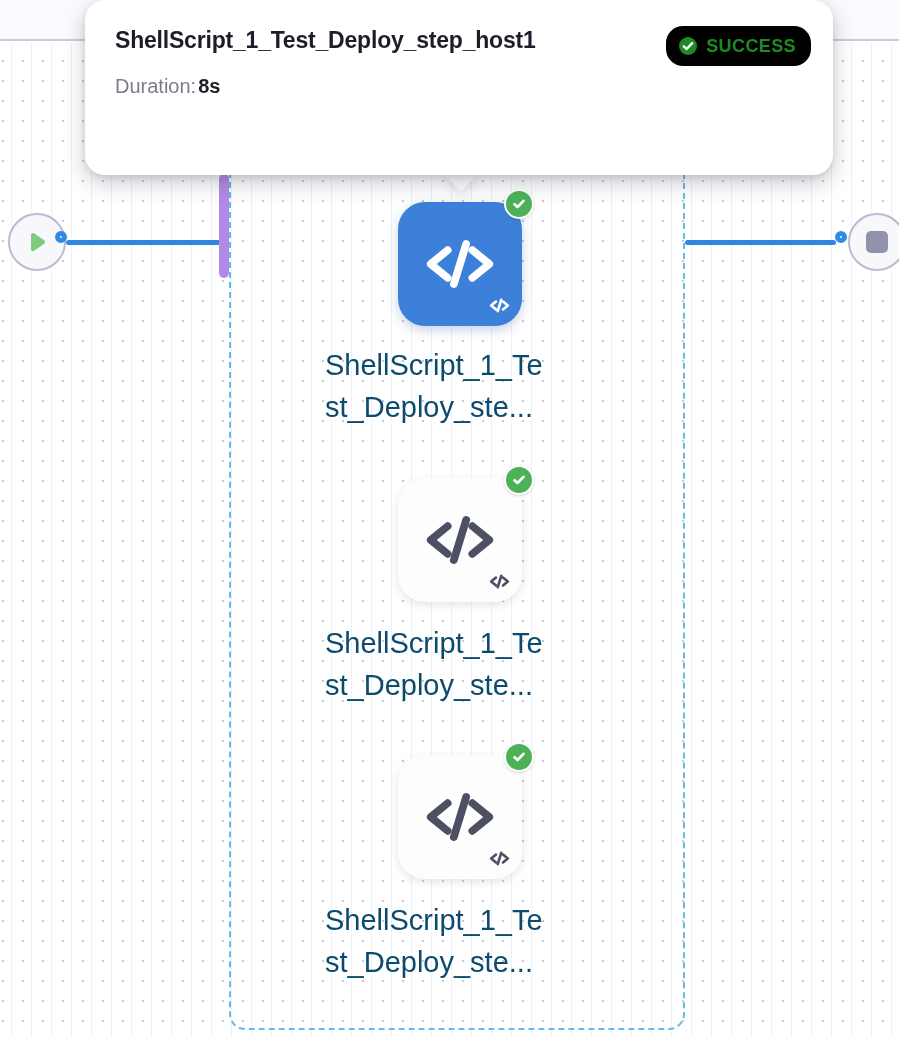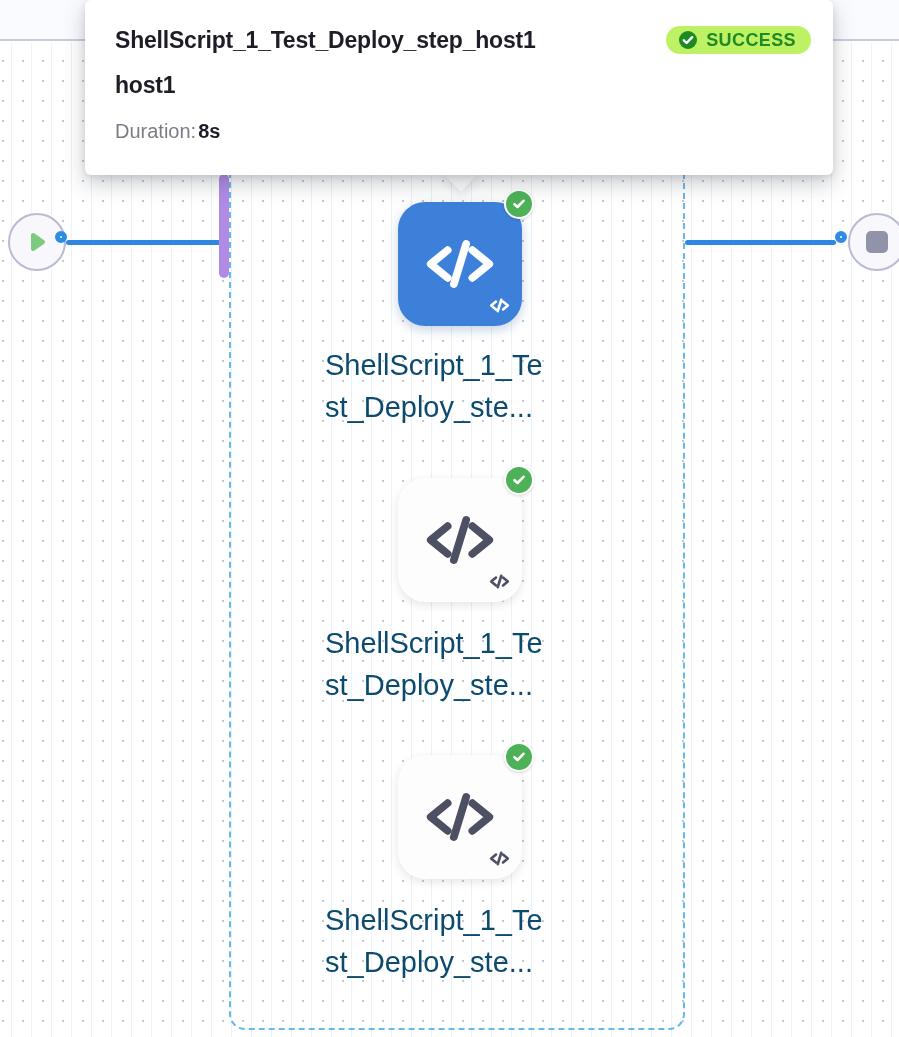--- a/index.html
+++ b/index.html
@@ -92,44 +92,44 @@
     font-size:29px; line-height:42px; color:#0c4a6e; z-index:3;
   }
   .label-1 { top:344px; }
   .label-2 { top:622px; }
   .label-3 { top:899px; }
   .step-label span { display:block; }
 
   
   .tooltip {
     position:absolute; left:85px; top:0; width:748px; height:175px;
-    background:#ffffff; border-radius:6px; z-index:10;
+    background:#ffffff; border-radius:20px; z-index:10;
     box-shadow:0 8px 22px rgba(60,64,80,.28), 0 2px 6px rgba(60,64,80,.12);
     padding:18px 24px 0 30px;
   }
   .tooltip-pointer {
     position:absolute; left:448px; top:160px; width:26px; height:26px;
     background:#ffffff; transform:rotate(45deg); z-index:9;
     box-shadow:4px 4px 8px rgba(60,64,80,.10);
   }
   .tooltip-title {
     font-size:23px; font-weight:700; color:#1c1d26; line-height:45px;
     max-width:545px; letter-spacing:-0.2px;
   }
   .tooltip-meta {
     display:flex; gap:32px; font-size:20px; line-height:45px; margin-top:1px;
   }
   .meta-label { color:#7b7c87; }
   .meta-value { color:#1c1d26; }
   .mv-start { margin-left:8px; }
   .mv-dur { margin-left:2px;font-weight:bold; }
   .status-pill {
-    position:absolute; right:22px; top:26px; height:28px;
+    position:absolute; right:22px; top:26px; height:40px;
     display:flex; align-items:center; gap:8px;
-    background:#bef264; color:#1f8a24; border-radius:17px;
+    background:#000000; color:#1f8a24; border-radius:17px;
     padding:0 15px 0 12px; font-size:18px; font-weight:700; letter-spacing:.4px;
   }
   .status-pill svg { width:20px; height:20px; }
 </style>
 </head>
 <body>
 
 <div id="screen">
 
   <div class="canvas"></div>
@@ -217,21 +217,20 @@
   </div>
   <div class="step-label label-3">
     <span>ShellScript_1_Te</span>
     <span>st_Deploy_ste...</span>
   </div>
 
   <div class="tooltip-pointer"></div>
   <div class="tooltip">
     <div class="tooltip-title">
       <span style="display:block;">ShellScript_1_Test_Deploy_step_host1</span>
-      <span style="display:block;">host1</span>
     </div>
     <div class="tooltip-meta">
       <span>
         <span class="meta-label">Duration:</span><span class="meta-value mv-dur">8s</span>
       </span>
     </div>
     <div class="status-pill">
       <svg viewBox="0 0 20 20">
         <circle cx="10" cy="10" r="9" fill="#1f8a24"></circle>
         <path d="M5.8 10.3 L8.6 13 L14.2 7.2" stroke="#ffffff" stroke-width="2.4" fill="none" stroke-linecap="round" stroke-linejoin="round"></path>

